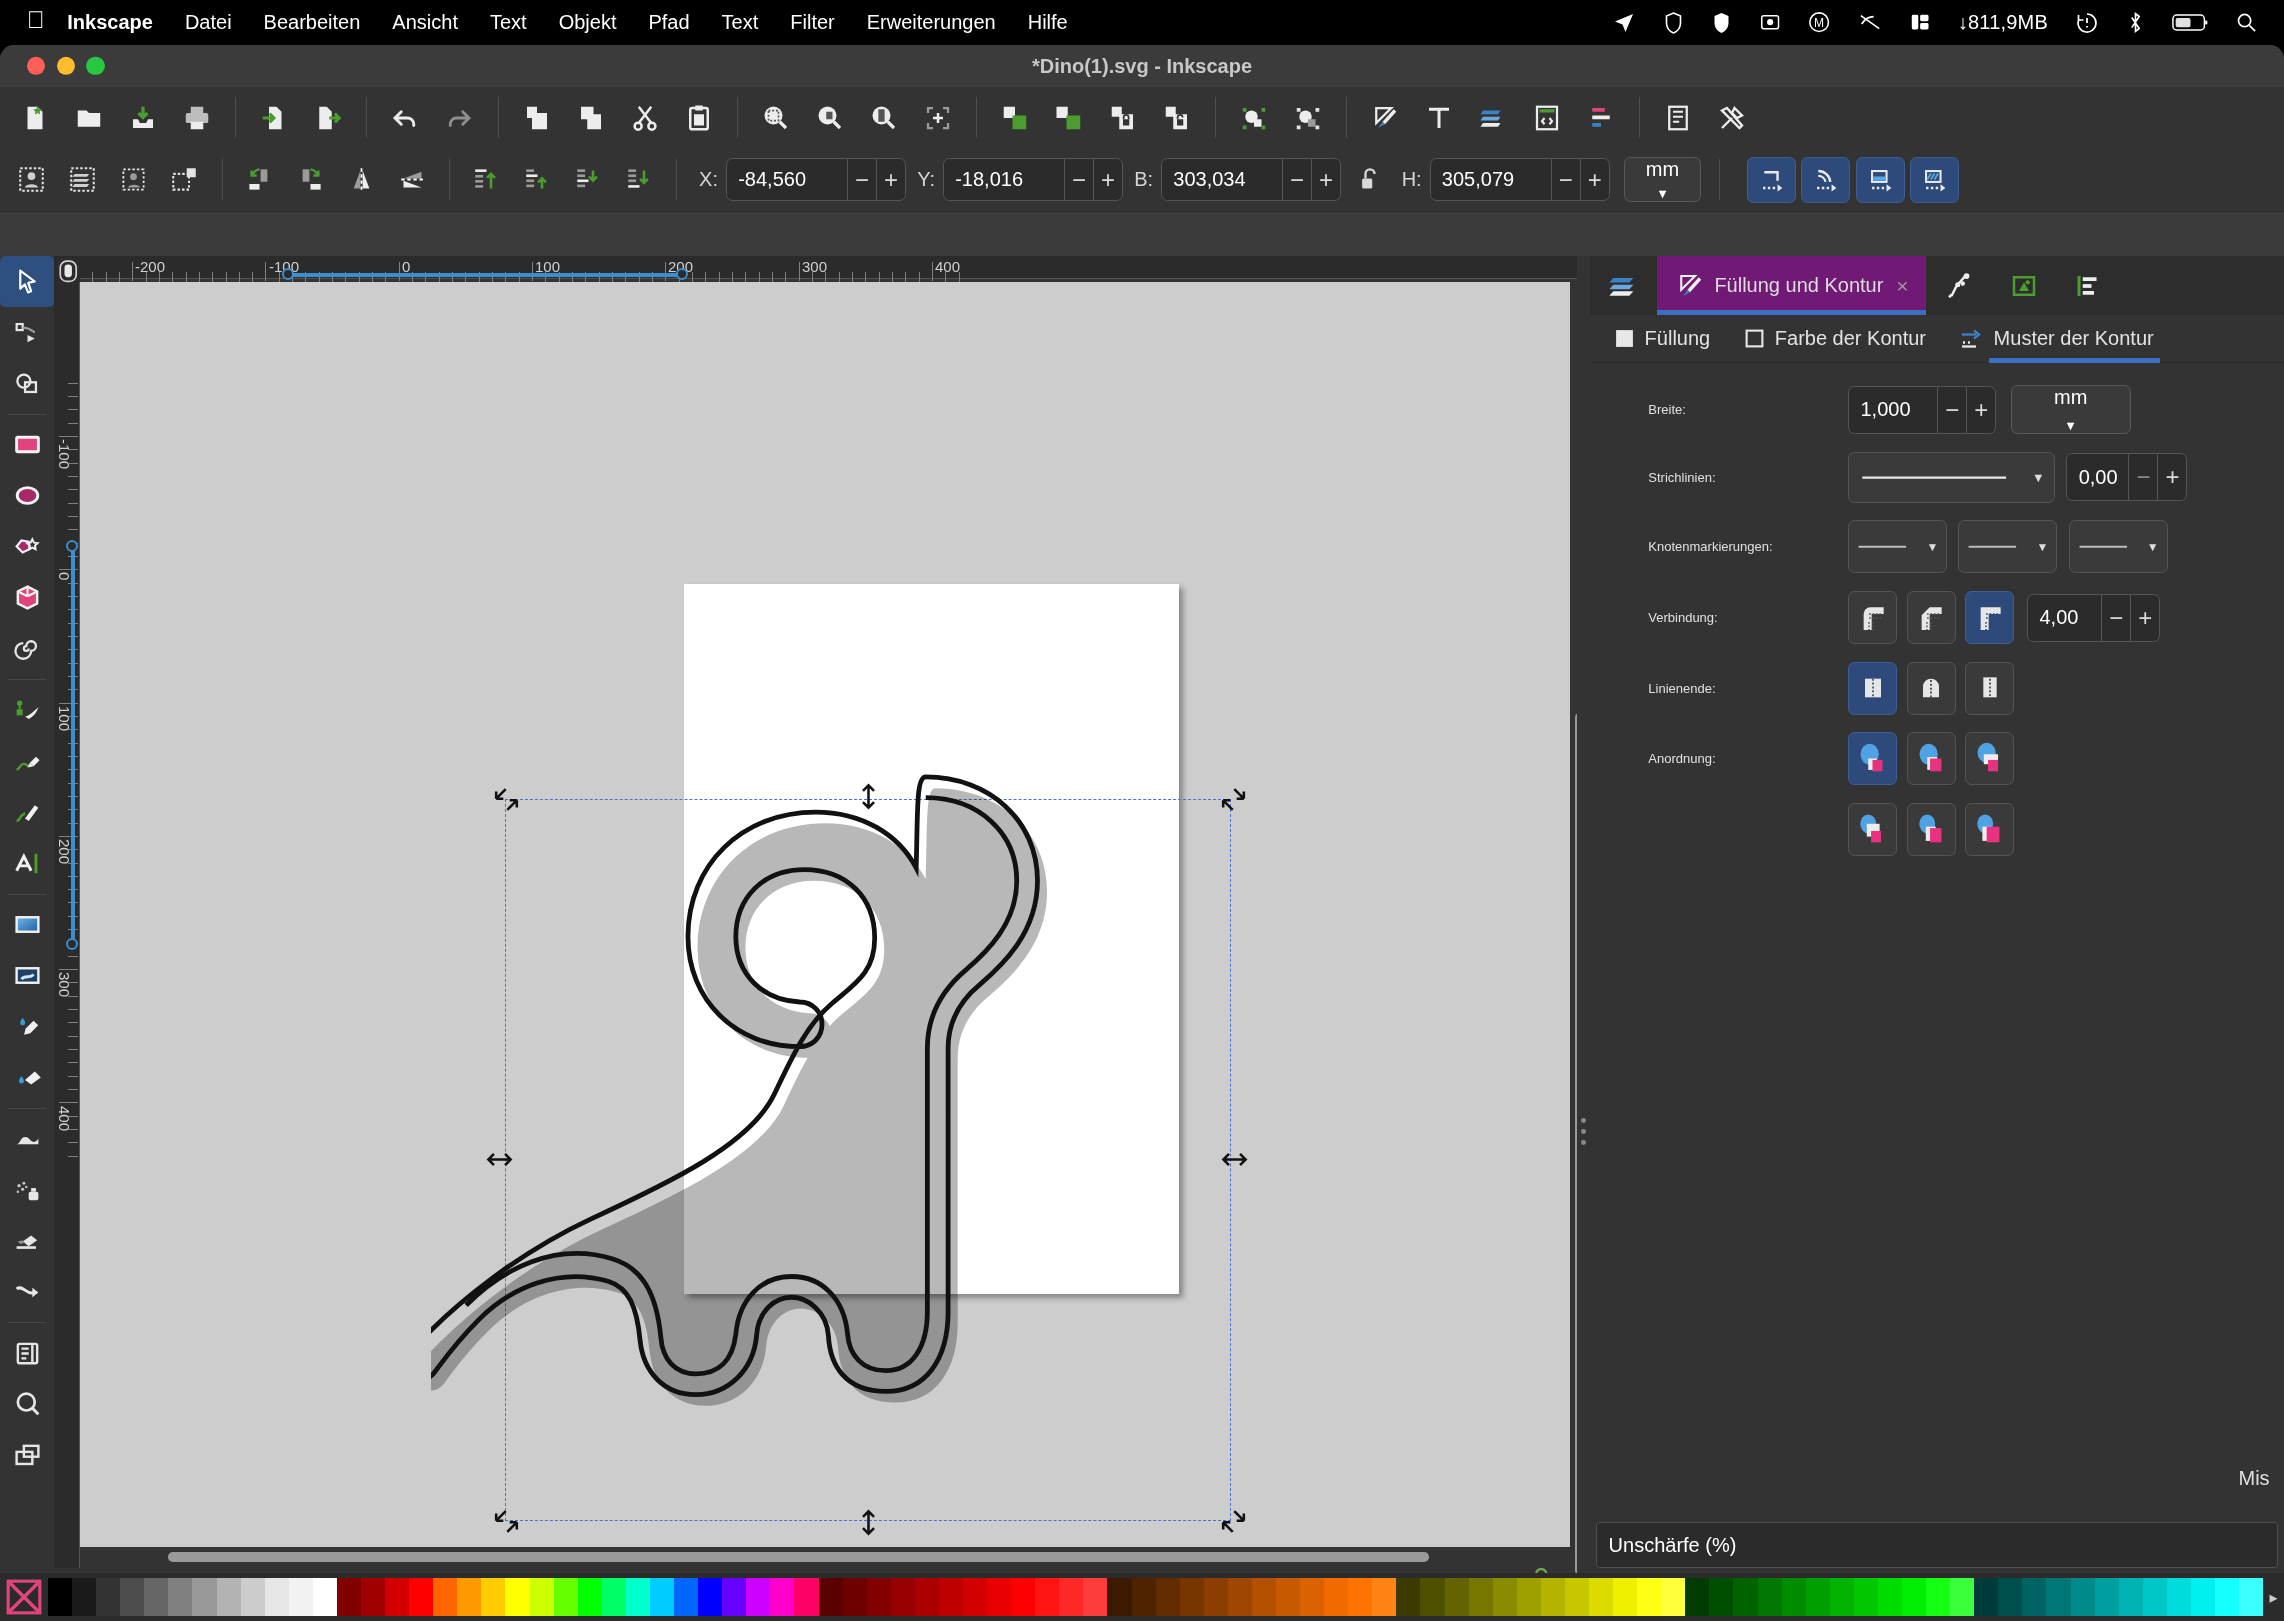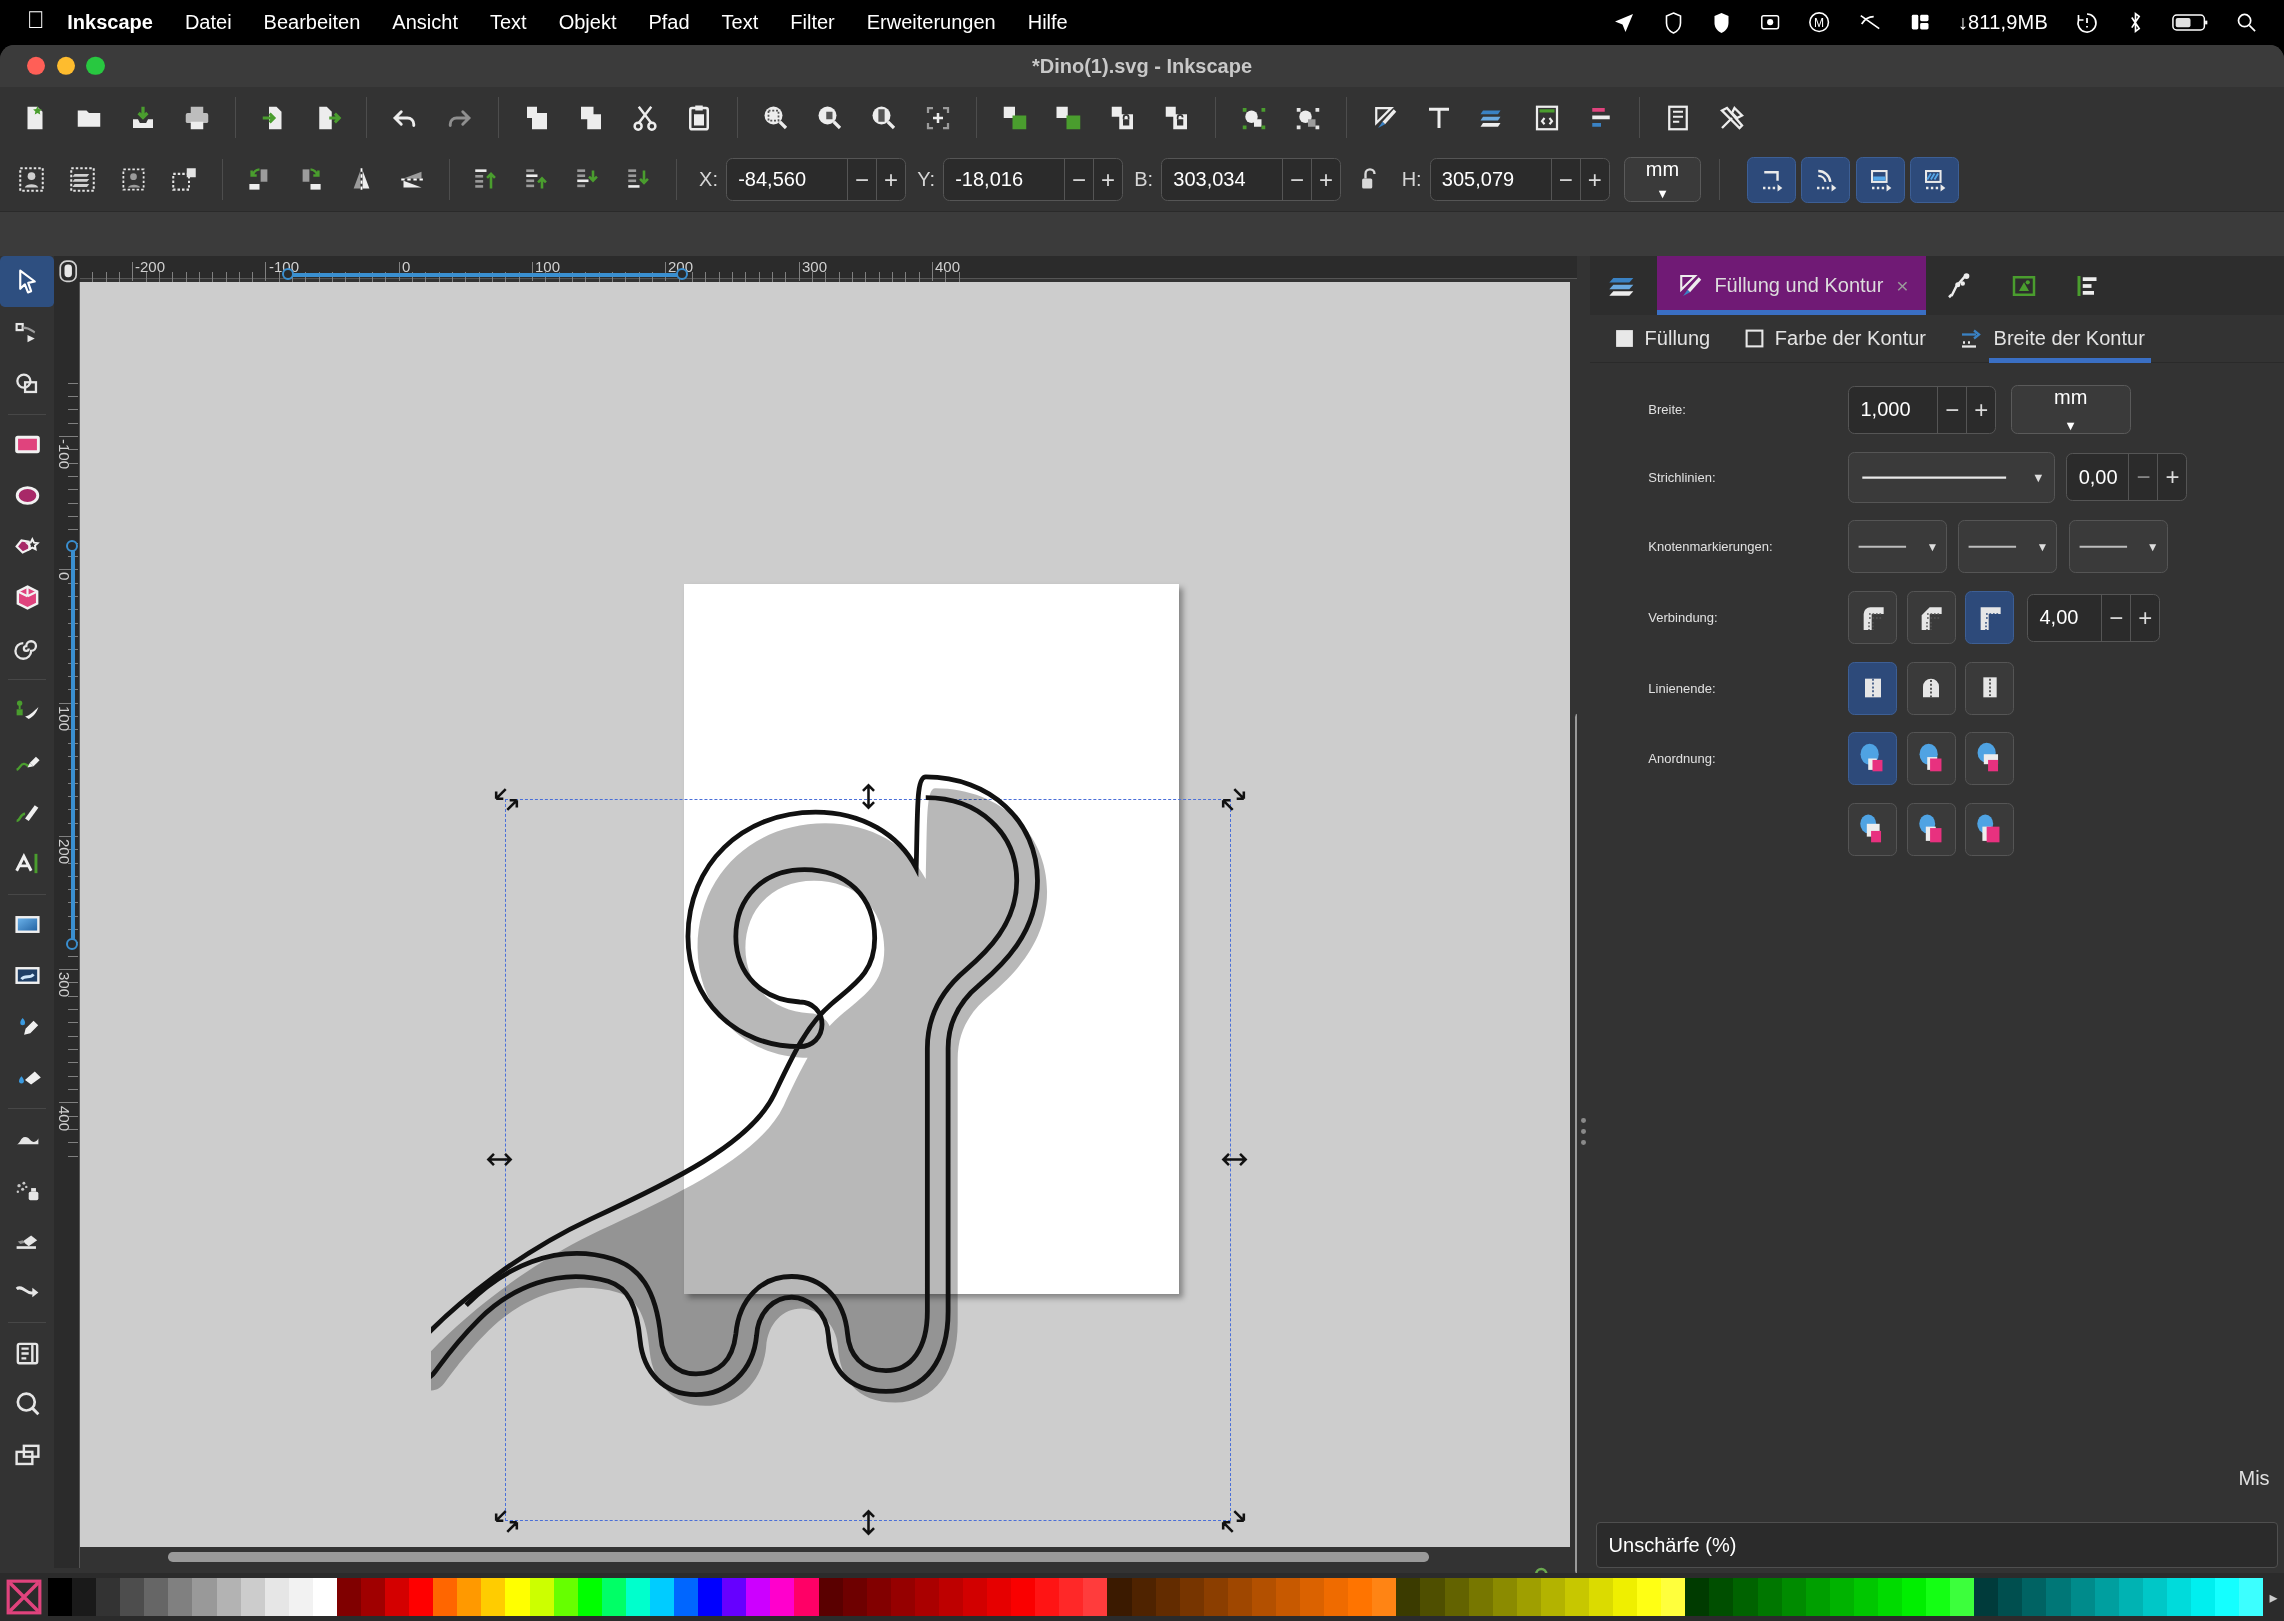--- a/index.html
+++ b/index.html
@@ -1072,21 +1072,21 @@
         </span>
         <span class="stab active">
           <span>
               <svg width="24" height="21" viewBox="0 0 24 20">
                 <path d="M2 6h14" stroke="#3a82c4" stroke-width="2.3"></path>
                 <path d="M14 2l5 4-5 4" stroke="#3a82c4" stroke-width="2.3" fill="none"></path>
                 <path d="M3 14h2M8 14h2" stroke="#e8e8e8" stroke-width="2.3"></path>
                 <path d="M2 18h14" stroke="#e8e8e8" stroke-width="2.3"></path>
               </svg>
             </span>
-          <span>Breite der Kontur</span>
+          <span>Muster der Kontur</span>
         </span>
       </div>
 
       <div id="strokepanel">
 
         <div class="prow">
           <span class="plbl">Breite:</span>
           <span class="spin" style="height:48px">
             <input style="width: 88px;" value="1,000">
             <span class="mn" style="line-height:46px">−</span>

